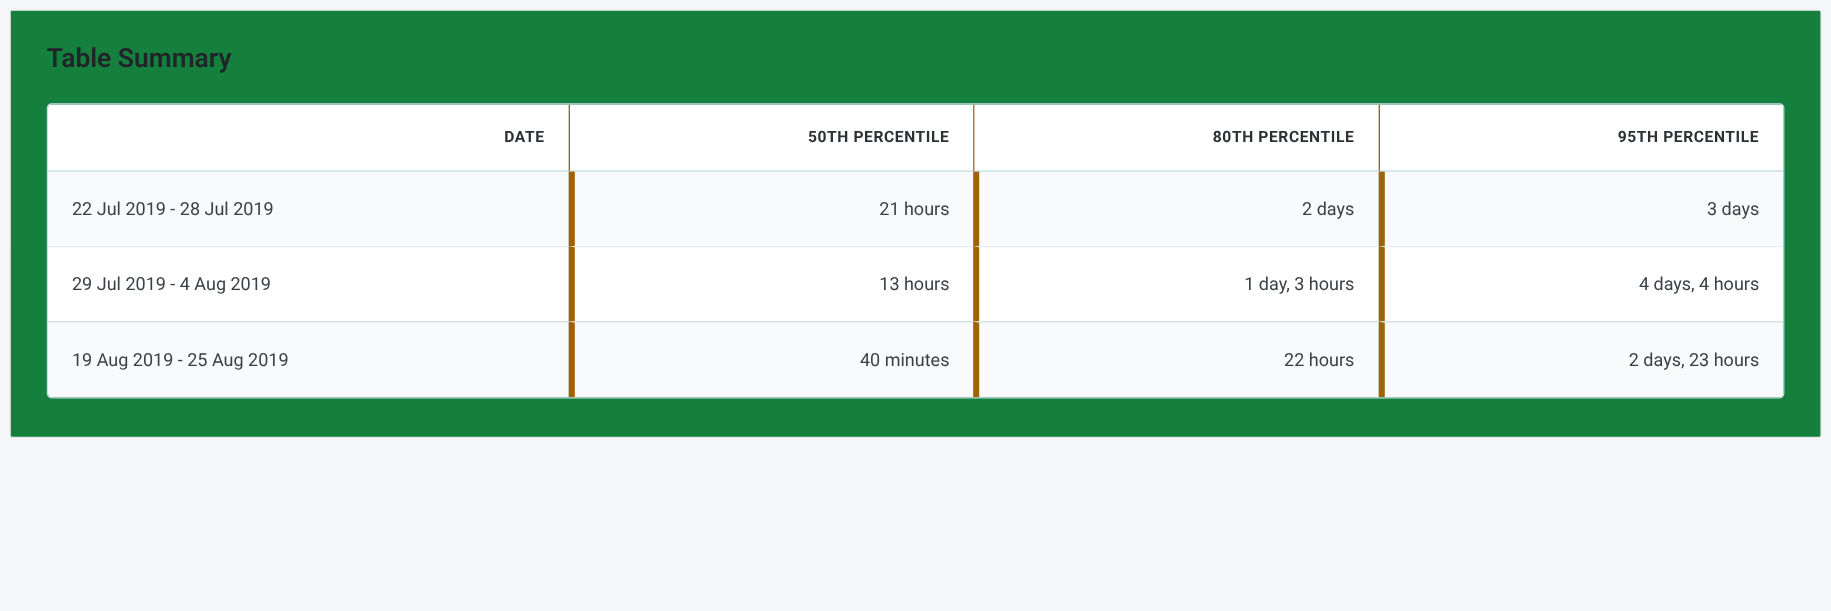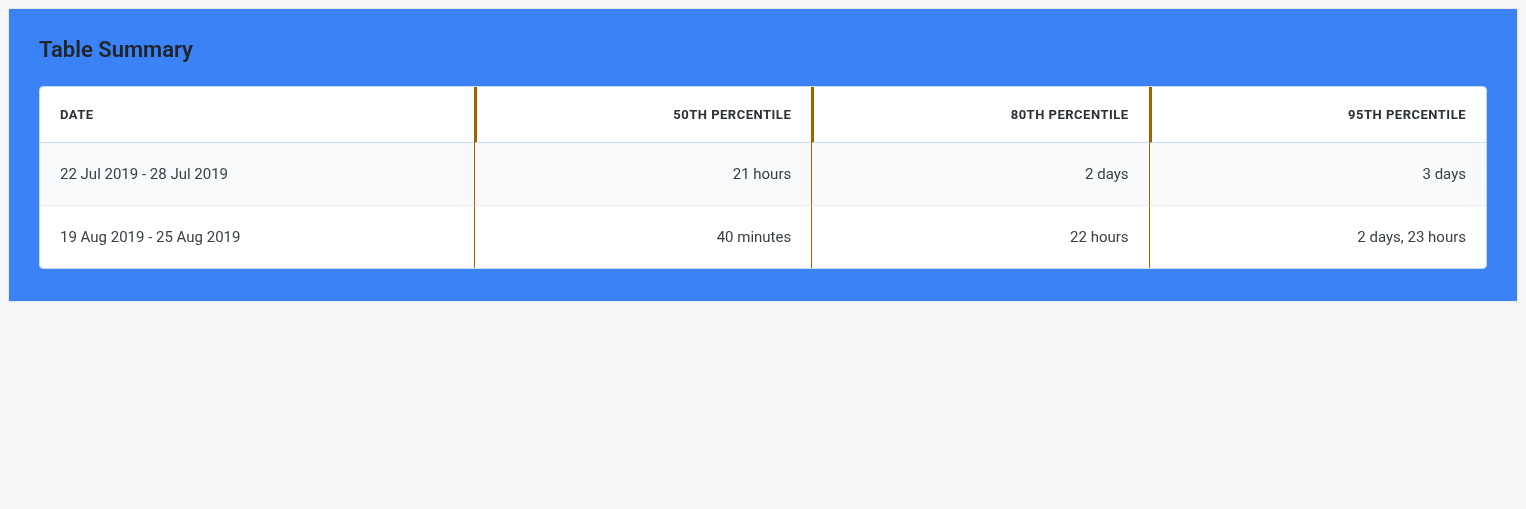--- a/index.html
+++ b/index.html
@@ -6,21 +6,21 @@
       box-sizing: border-box;
       margin: 0;
       padding: 0;
     }
     body {
       font-family: -apple-system, BlinkMacSystemFont, "Segoe UI", Roboto, "Helvetica Neue", Arial, sans-serif;
       background: #f5f6f7;
       padding: 8px;
     }
     .card {
-      background: #3b82f6;
+      background: #15803d;
       border: 1px solid #e5e8eb;
       border-radius: 2px;
       padding: 28px 30px 32px 30px;
       width: 1510px;
     }
     .card-title {
       font-size: 22px;
       font-weight: 600;
       color: #212529;
       margin-bottom: 24px;
@@ -28,49 +28,49 @@
     table.summary {
       width: 100%;
       border-collapse: separate;
       border-spacing: 0;
       border: 1px solid #c9dbe7;
       border-radius: 4px;
       overflow: hidden;
     }
     table.summary thead th {
       background: #ffffff;
-      text-align: left;
+      text-align: right;
       padding: 20px 20px;
       font-size: 13px;
       font-weight: 700;
       letter-spacing: 0.5px;
       color: #2c3136;
       border-bottom: 1px solid #c9dbe7;
     }
     table.summary thead th.num {
       text-align: right;
     }
     table.summary thead th + th {
-      border-left: 3px solid #a16207;
+      border-left: 1px solid #a16207;
       margin-left: 24px;
     }
     table.summary tbody td {
       padding: 22px 20px;
       font-size: 15px;
       color: #3a4046;
       border-top: 1px solid #e8edf1;
     }
     table.summary tbody tr:first-child td {
       border-top: none;
     }
     table.summary tbody td.num {
       text-align: right;
     }
     table.summary tbody td + td {
-      border-left: 1px solid #a16207;
+      border-left: 5px solid #a16207;
     }
     table.summary tbody tr:nth-child(odd) td {
       background: #f8fafb;
     }
     table.summary tbody tr:nth-child(even) td {
       background: #ffffff;
     }
     .col-date { width: 30%; }
     .col-p { width: 23.33%; }
   </style>
@@ -96,20 +96,26 @@
       </tr>
     </thead>
     <tbody>
       <tr>
         <td>22 Jul 2019 - 28 Jul 2019</td>
         <td class="num">21 hours</td>
         <td class="num">2 days</td>
         <td class="num">3 days</td>
       </tr>
       <tr>
+        <td>29 Jul 2019 - 4 Aug 2019</td>
+        <td class="num">13 hours</td>
+        <td class="num">1 day, 3 hours</td>
+        <td class="num">4 days, 4 hours</td>
+      </tr>
+      <tr>
         <td>19 Aug 2019 - 25 Aug 2019</td>
         <td class="num">40 minutes</td>
         <td class="num">22 hours</td>
         <td class="num">2 days, 23 hours</td>
       </tr>
     </tbody>
   </table>
 </div>
 
 </body></html>

